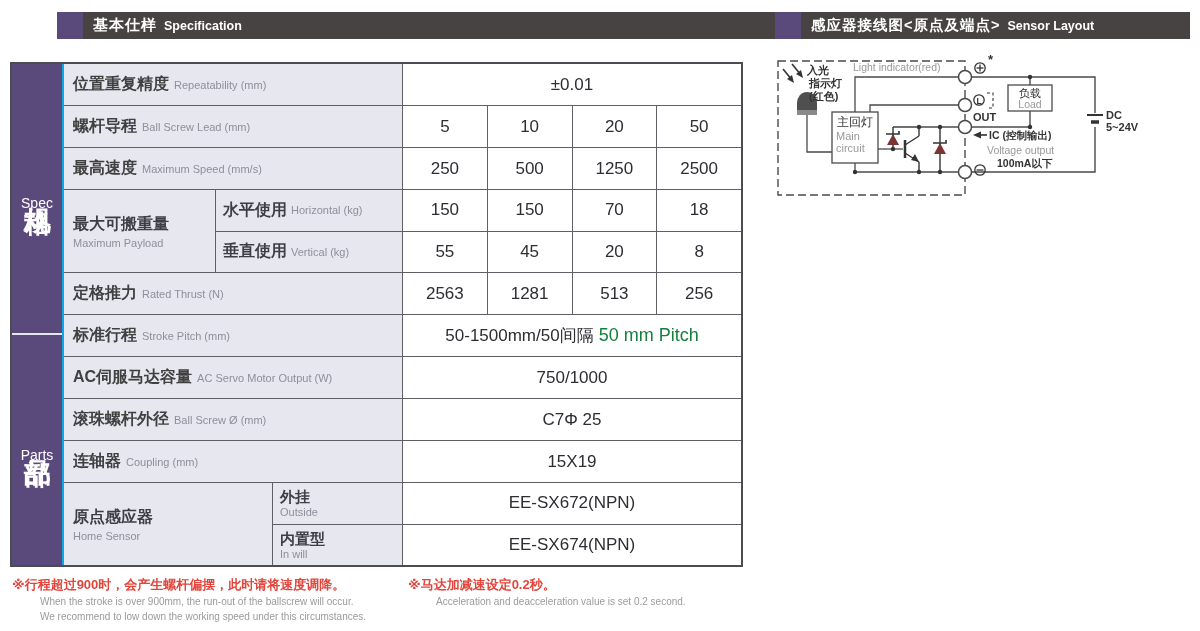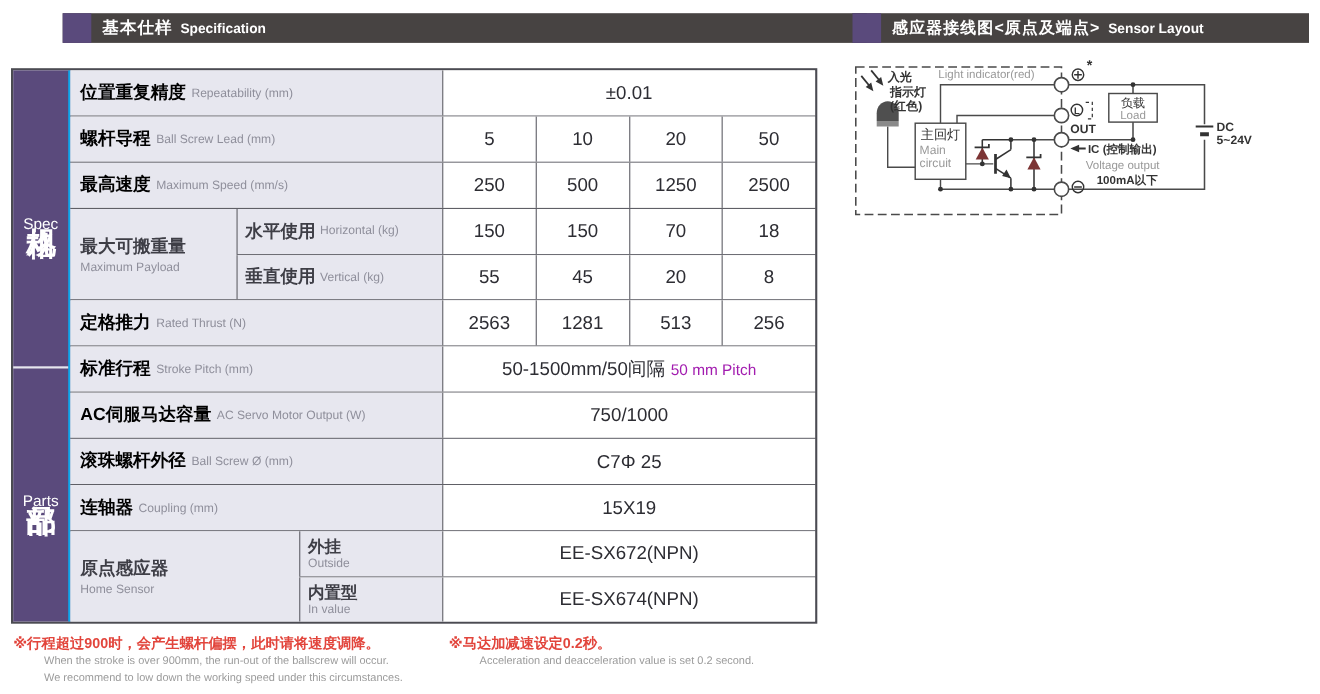--- a/index.html
+++ b/index.html
@@ -21,41 +21,41 @@
   .side-sec.parts{flex:6;border-top:2px solid #e6e6ee;}
   .side-cn{writing-mode:vertical-rl;text-orientation:upright;font-size:27px;font-weight:bold;letter-spacing:2px;line-height:1;}
   .side-en{font-size:14px;margin-top:6px;}
 
   .rows{flex:1;display:flex;flex-direction:column;}
   .trow{flex:1;display:flex;min-height:0;}
   .trow + .trow, .row-group + .trow, .trow + .row-group{border-top:1px solid #5f5f66;}
   .row-group{flex:2;display:flex;min-height:0;}
 
   .lbl{width:338px;flex:0 0 auto;background:#e7e7ef;display:flex;align-items:center;padding-left:9px;box-sizing:border-box;white-space:nowrap;overflow:hidden;}
-  .lbl .cn{font-size:16px;font-weight:bold;color:#000000;text-align:right;}
+  .lbl .cn{font-size:16px;font-weight:bold;color:#404040;text-align:right;}
   .lbl .en{font-size:11px;color:#8f8f9b;margin-left:5px;}
 
   .group-label{background:#e7e7ef;display:flex;flex-direction:column;justify-content:center;padding-left:9px;box-sizing:border-box;}
   .group-label .cn{font-size:16px;font-weight:bold;color:#3e3e46;}
   .group-label .en{font-size:11px;color:#8f8f9b;margin-top:2px;}
   .group-right{flex:1;display:flex;flex-direction:column;}
   .sub-row{flex:1;display:flex;min-height:0;text-align:right;}
   .sub-row + .sub-row{border-top:1px solid #5f5f66;}
   .sub-lbl{background:#e7e7ef;border-left:1px solid #5f5f66;box-sizing:border-box;display:flex;align-items:center;padding-left:7px;white-space:nowrap;overflow:hidden;}
   .sub-lbl .cn{font-size:16px;font-weight:bold;color:#3e3e46;}
   .sub-lbl .en{font-size:11px;color:#8f8f9b;margin-left:4px;}
   .sub-lbl.stack{flex-direction:column;align-items:flex-start;justify-content:center;}
   .sub-lbl.stack .en{margin-left:0;margin-top:-1px;}
 
   .vals{flex:1;display:flex;}
   .vcell{flex:1;border-left:1px solid #5f5f66;display:flex;align-items:center;justify-content:center;
     font-size:17px;color:#2d2d33;background:#fff;box-sizing:border-box;}
   .vspan{flex:1;border-left:1px solid #5f5f66;display:flex;align-items:center;justify-content:center;
     font-size:17px;color:#2d2d33;background:#fff;box-sizing:border-box;white-space:nowrap;}
-  .vspan .sub-en{font-size:14px;color:#a21caf;margin-left:5px;}
+  .vspan .sub-en{font-size:18px;color:#15803d;margin-left:5px;}
 
   .pw{width:151px;flex:0 0 auto;justify-content:center;}
   .psub{width:187px;flex:0 0 auto;}
   .sw{width:208px;flex:0 0 auto;}
   .ssub{width:130px;flex:0 0 auto;}
 
   
   .notes{position:absolute;top:576px;left:12px;width:740px;}
   .note{position:absolute;top:0;}
   .note.n1{left:0;}
@@ -235,21 +235,21 @@
               <span class="cn" style="font-size:15px;">外挂</span>
               <span class="en">Outside</span>
             </div>
             <div class="vals">
                 <div class="vspan">EE-SX672(NPN)</div>
               </div>
           </div>
           <div class="sub-row">
             <div class="sub-lbl stack ssub">
               <span class="cn" style="font-size:15px;">内置型</span>
-              <span class="en">In value</span>
+              <span class="en">In will</span>
             </div>
             <div class="vals">
                 <div class="vspan">EE-SX674(NPN)</div>
               </div>
           </div>
         </div>
       </div>
 
     </div>
   </div>

